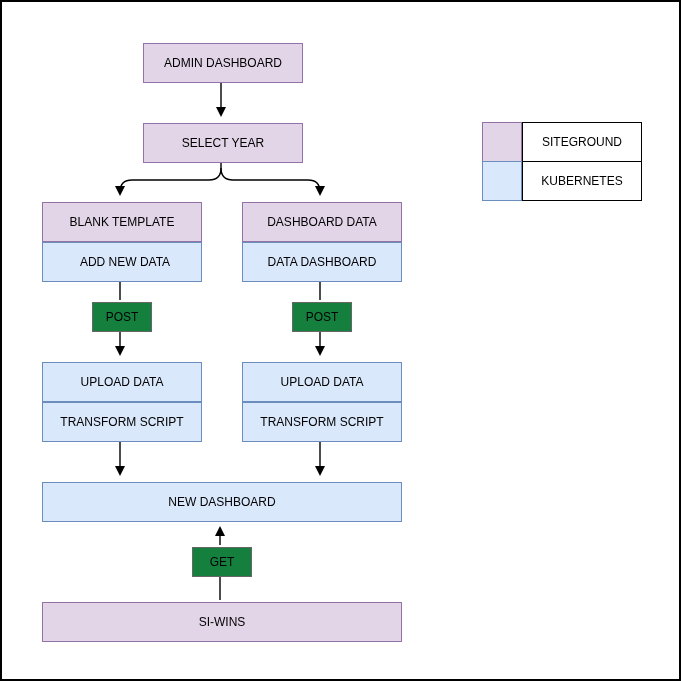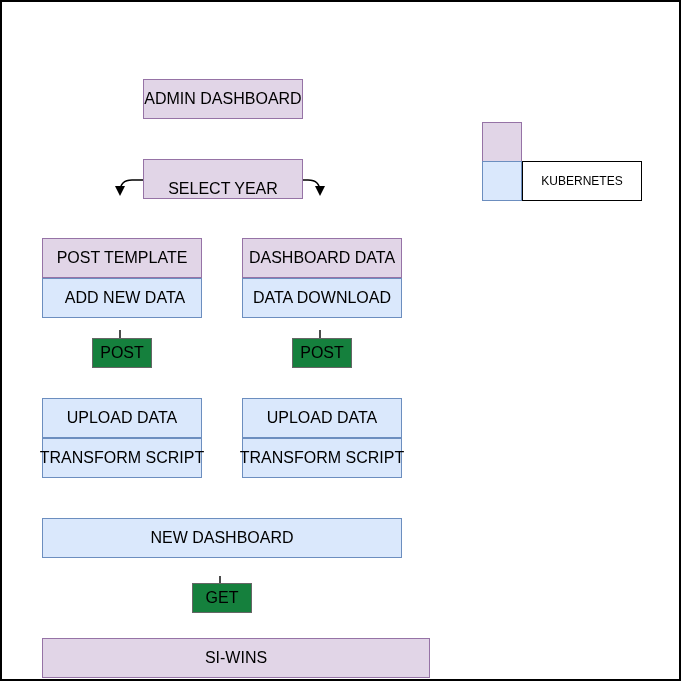--- a/index.html
+++ b/index.html
@@ -12,50 +12,49 @@
     background: #ffffff;
     font-family: "Liberation Sans", "DejaVu Sans", sans-serif;
     overflow: hidden;
   }
   .node {
     position: absolute;
     box-sizing: border-box;
     display: flex;
     align-items: center;
     justify-content: center;
-    font-size: 16px;
+    font-size: 12px;
     color: #000000;
     text-align: center;
     white-space: nowrap;
-    margin-top: 36px;
   }
   .siteground { background: #e1d5e7; border: 1px solid #9673a6; }
   .kubernetes { background: #dae8fc; border: 1px solid #6c8ebf; }
   .http       { background: #15803d; border: 1px solid #666666; }
 
   
   #n-admin      { left: 141px; top:  41px; width: 160px; height: 40px; }
-  #n-selectyear { left: 141px; top: 121px; width: 160px; height: 40px; align-items: flex-end; }
+  #n-selectyear { left: 141px; top: 121px; width: 160px; height: 40px; }
 
   #n-blank      { left:  40px; top: 200px; width: 160px; height: 40px; }
   #n-addnew     { left:  40px; top: 240px; width: 160px; height: 40px; padding-left: 6px; }
   #n-download   { left: 240px; top: 200px; width: 160px; height: 40px; }
   #n-cleaning   { left: 240px; top: 240px; width: 160px; height: 40px; }
 
   #n-post-left  { left:  90px; top: 300px; width: 60px; height: 30px; }
   #n-post-right { left: 290px; top: 300px; width: 60px; height: 30px; }
 
   #n-upload-l   { left:  40px; top: 360px; width: 160px; height: 40px; }
   #n-transf-l   { left:  40px; top: 400px; width: 160px; height: 40px; }
   #n-upload-r   { left: 240px; top: 360px; width: 160px; height: 40px; }
   #n-transf-r   { left: 240px; top: 400px; width: 160px; height: 40px; }
 
   #n-timeseries { left:  40px; top: 480px; width: 360px; height: 40px; }
   #n-get        { left: 190px; top: 545px; width: 60px; height: 30px; }
-  #n-siwins     { left:  40px; top: 600px; width: 388px; height: 40px; }
+  #n-siwins     { left:  40px; top: 600px; width: 360px; height: 40px; }
 
   
   #legend { position: absolute; left: 480px; top: 120px; width: 160px; }
   .legend-row { display: flex; height: 40px; }
   .legend-swatch { box-sizing: border-box; width: 40px; height: 40px; }
   .legend-swatch.siteground-sw { border: 1px solid #9673a6; }
   .legend-swatch.kubernetes-sw { border: 1px solid #6c8ebf; }
   .legend-label {
     box-sizing: border-box;
     width: 120px; height: 40px;
@@ -115,31 +114,31 @@
 
   <div id="n-admin" class="node siteground">
     <span>ADMIN DASHBOARD</span>
   </div>
 
   <div id="n-selectyear" class="node siteground">
     <span>SELECT YEAR</span>
   </div>
 
   <div id="n-blank" class="node siteground">
-    <span>POST TEMPLATE</span>
+    <span>BLANK TEMPLATE</span>
   </div>
   <div id="n-addnew" class="node kubernetes">
     <span>ADD NEW DATA</span>
   </div>
 
   <div id="n-download" class="node siteground">
     <span>DASHBOARD DATA</span>
   </div>
   <div id="n-cleaning" class="node kubernetes">
-    <span>DATA DOWNLOAD</span>
+    <span>DATA DASHBOARD</span>
   </div>
 
   <div id="n-post-left" class="node http">
     <span>POST</span>
   </div>
   <div id="n-post-right" class="node http">
     <span>POST</span>
   </div>
 
   <div id="n-upload-l" class="node kubernetes">
@@ -164,20 +163,21 @@
     <span>GET</span>
   </div>
 
   <div id="n-siwins" class="node siteground">
     <span>SI-WINS</span>
   </div>
 
   <div id="legend">
     <div class="legend-row">
       <div class="legend-swatch siteground-sw" style="background: rgb(225, 213, 231);"></div>
+      <div class="legend-label">SITEGROUND</div>
     </div>
     <div class="legend-row">
       <div class="legend-swatch kubernetes-sw" style="background: rgb(218, 232, 252);"></div>
       <div class="legend-label">KUBERNETES</div>
     </div>
   </div>
 
 </div>
 
 </body></html>

